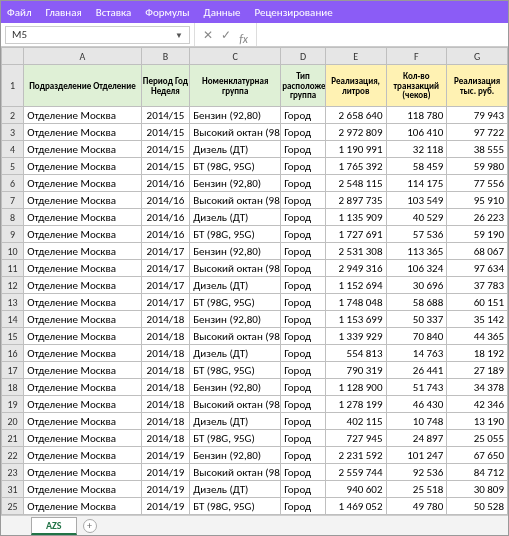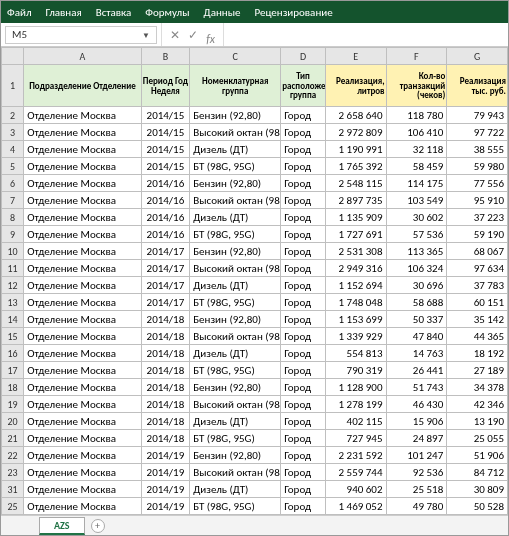--- a/index.html
+++ b/index.html
@@ -9,39 +9,39 @@
     font-size: 11px;
     background: #fff;
     width: 509px;
     height: 536px;
     overflow: hidden;
     display: flex;
     flex-direction: column;
     border: 1px solid #999;
   }
   .ribbon {
-    background: #14532d;
+    background: #8b5cf6;
     display: flex;
     padding: 4px 6px;
     gap: 14px;
     color: #fff;
     font-size: 11px;
     height: 22px;
     align-items: center;
   }
   .ribbon span { cursor: default; }
   .formula-row {
     display: flex;
     align-items: center;
     border-bottom: 1px solid #ccc;
     height: 24px;
     background: #fff;
   }
   .name-box {
-    width: 152px;
+    width: 185px;
     border: 1px solid #ccc;
     margin: 2px 4px;
     height: 18px;
     padding: 0 6px;
     display: flex;
     align-items: center;
     justify-content: space-between;
     background: #fff;
   }
   .nb-text { color: #333; }
@@ -99,39 +99,38 @@
     font-size: 9px;
     white-space: normal;
     line-height: 1.05;
     font-weight: bold;
     vertical-align: middle;
     padding: 2px 1px;
     height: 42px;
   }
   tr.data-header td.yellowh {
     background: #fff2b3;
-    text-align: right;
   }
   td.num { text-align: right; }
   td.txt { text-align: left; }
   td.ctr { text-align: center; }
   .col-A { width: 116px; }
   .col-B { width: 48px; }
   .col-C { width: 90px; }
   .col-D { width: 44px; }
   .col-E { width: 60px; }
   .col-F { width: 60px; }
   .col-G { width: 60px; }
   .sheet-tabs {
     display: flex;
     align-items: center;
     border-top: 1px solid #ccc;
     background: #f3f3f3;
     height: 20px;
-    padding-left: 38px;
+    padding-left: 30px;
     gap: 6px;
     font-size: 10px;
   }
   .sheet-tab {
     background: #fff;
     border: 1px solid #aaa;
     border-bottom: 2px solid #217346;
     padding: 1px 14px;
     font-weight: bold;
     color: #217346;
@@ -266,22 +265,22 @@
           <td class="num">103 549</td>
           <td class="num">95 910</td>
         </tr>
         <tr>
           <th class="rowhdr">8</th>
           <td class="txt">Отделение Москва</td>
           <td class="ctr">2014/16</td>
           <td class="txt">Дизель (ДТ)</td>
           <td class="txt">Город</td>
           <td class="num">1 135 909</td>
-          <td class="num">30 602</td>
-          <td class="num">37 223</td>
+          <td class="num">40 529</td>
+          <td class="num">26 223</td>
         </tr>
         <tr>
           <th class="rowhdr">9</th>
           <td class="txt">Отделение Москва</td>
           <td class="ctr">2014/16</td>
           <td class="txt">БТ (98G, 95G)</td>
           <td class="txt">Город</td>
           <td class="num">1 727 691</td>
           <td class="num">57 536</td>
           <td class="num">59 190</td>
@@ -336,21 +335,21 @@
           <td class="num">50 337</td>
           <td class="num">35 142</td>
         </tr>
         <tr>
           <th class="rowhdr">15</th>
           <td class="txt">Отделение Москва</td>
           <td class="ctr">2014/18</td>
           <td class="txt">Высокий октан (98,95)</td>
           <td class="txt">Город</td>
           <td class="num">1 339 929</td>
-          <td class="num">47 840</td>
+          <td class="num">70 840</td>
           <td class="num">44 365</td>
         </tr>
         <tr>
           <th class="rowhdr">16</th>
           <td class="txt">Отделение Москва</td>
           <td class="ctr">2014/18</td>
           <td class="txt">Дизель (ДТ)</td>
           <td class="txt">Город</td>
           <td class="num">554 813</td>
           <td class="num">14 763</td>
@@ -386,42 +385,42 @@
           <td class="num">46 430</td>
           <td class="num">42 346</td>
         </tr>
         <tr>
           <th class="rowhdr">20</th>
           <td class="txt">Отделение Москва</td>
           <td class="ctr">2014/18</td>
           <td class="txt">Дизель (ДТ)</td>
           <td class="txt">Город</td>
           <td class="num">402 115</td>
-          <td class="num">15 906</td>
+          <td class="num">10 748</td>
           <td class="num">13 190</td>
         </tr>
         <tr>
           <th class="rowhdr">21</th>
           <td class="txt">Отделение Москва</td>
           <td class="ctr">2014/18</td>
           <td class="txt">БТ (98G, 95G)</td>
           <td class="txt">Город</td>
           <td class="num">727 945</td>
           <td class="num">24 897</td>
           <td class="num">25 055</td>
         </tr>
         <tr>
           <th class="rowhdr">22</th>
           <td class="txt">Отделение Москва</td>
           <td class="ctr">2014/19</td>
           <td class="txt">Бензин (92,80)</td>
           <td class="txt">Город</td>
           <td class="num">2 231 592</td>
           <td class="num">101 247</td>
-          <td class="num">51 906</td>
+          <td class="num">67 650</td>
         </tr>
         <tr>
           <th class="rowhdr">23</th>
           <td class="txt">Отделение Москва</td>
           <td class="ctr">2014/19</td>
           <td class="txt">Высокий октан (98,95)</td>
           <td class="txt">Город</td>
           <td class="num">2 559 744</td>
           <td class="num">92 536</td>
           <td class="num">84 712</td>

